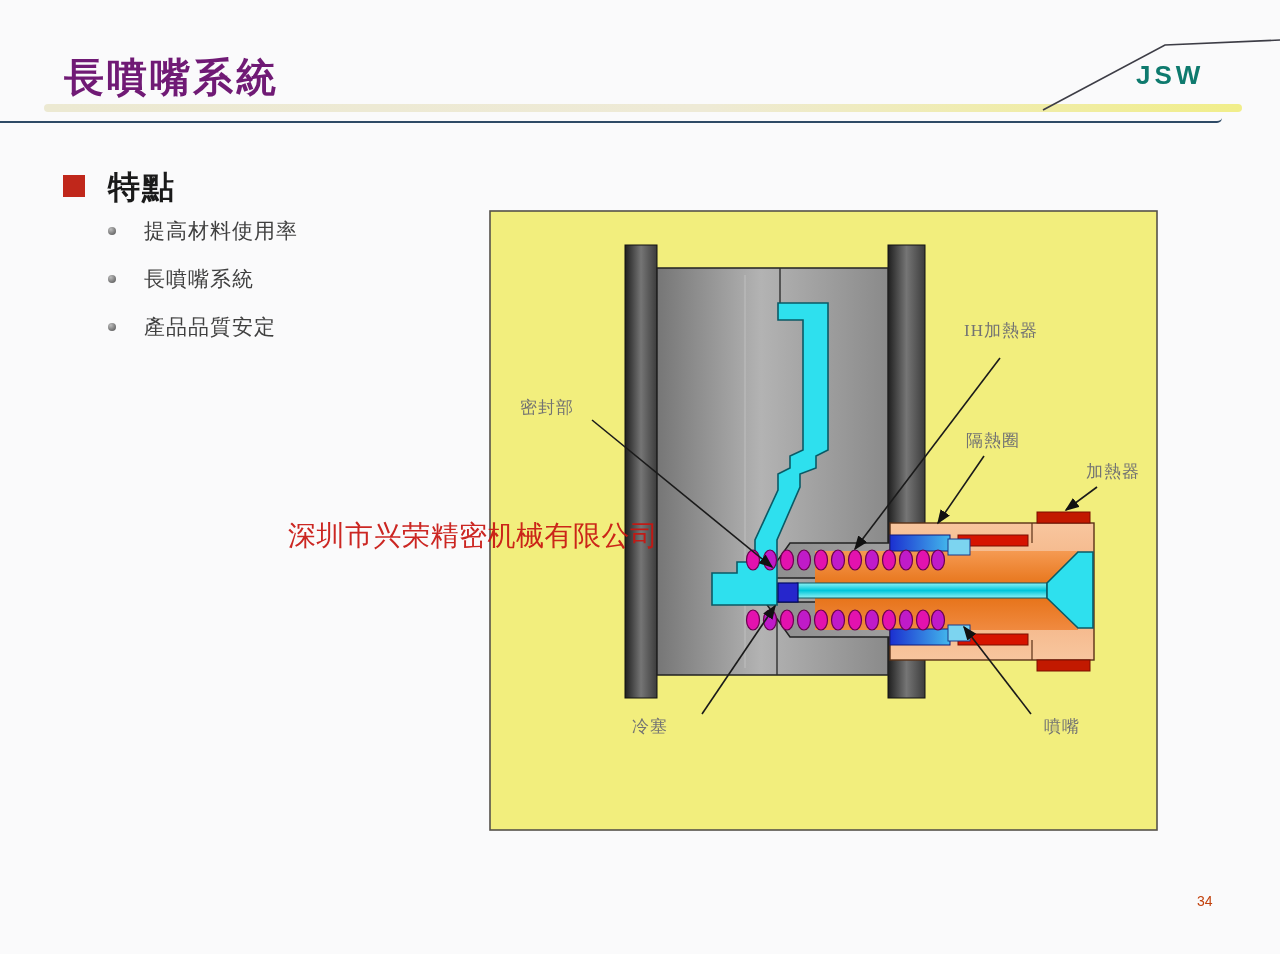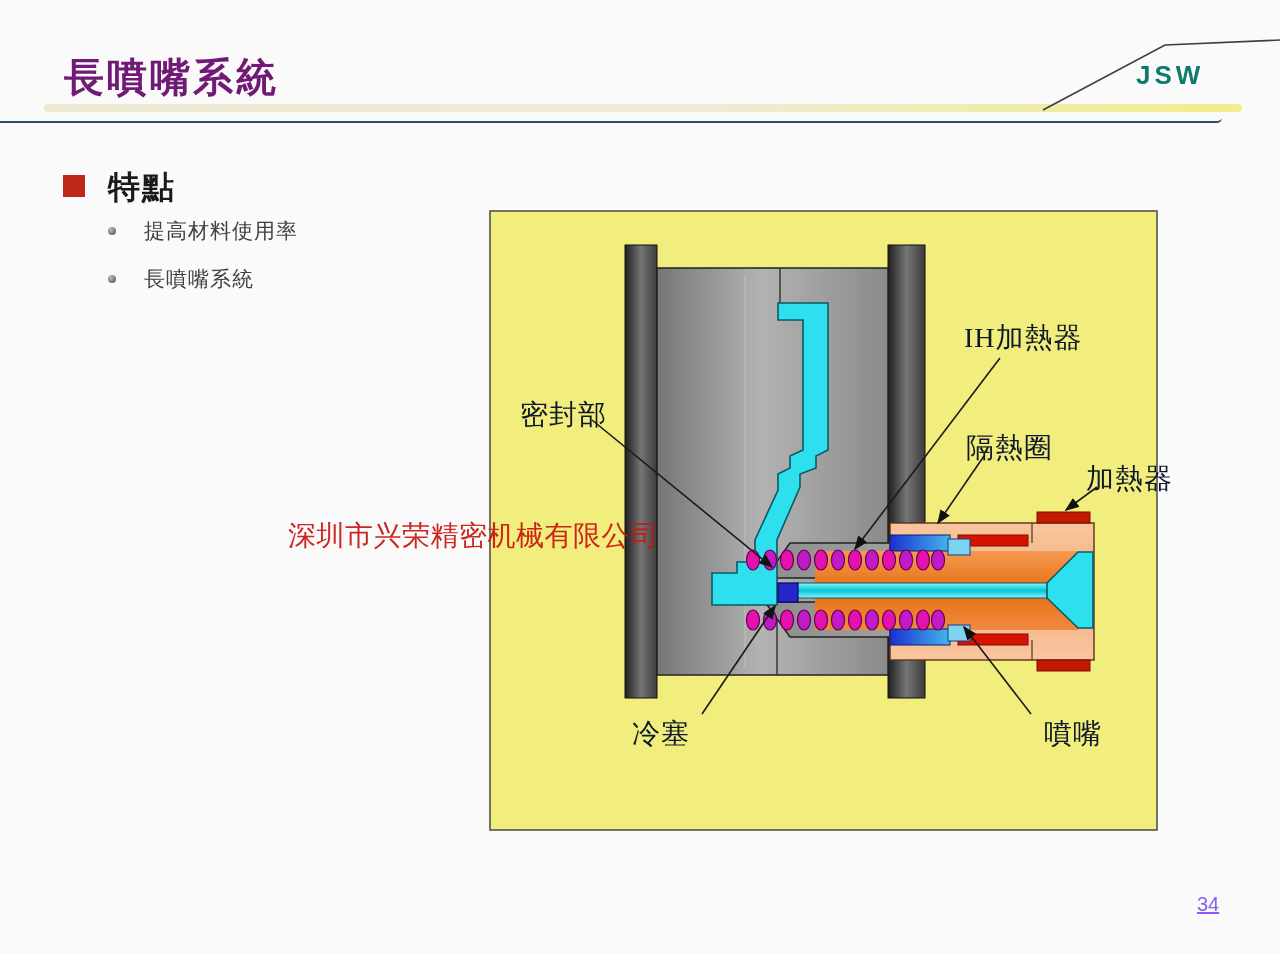--- a/index.html
+++ b/index.html
@@ -47,28 +47,28 @@
   
   .watermark{
     left:288px;top:517px;font-size:28px;letter-spacing:0.5px;white-space:nowrap;
     color:var(--watermark-red,#c81510);z-index:30;opacity:.92;
   }
 
   
   .diagram{left:490px;top:211px;width:667px;height:619px;margin:0;overflow:visible;z-index:10;}
   .diagram svg{position:absolute;left:0;top:0;overflow:visible;}
   .lbl{
-    position:absolute;font-size:28px;color:#0f172a;white-space:nowrap;letter-spacing:1px;
+    position:absolute;font-size:17px;color:#737373;white-space:nowrap;letter-spacing:1px;
     font-family:"Liberation Serif","DejaVu Serif",serif;
   }
   .caption{
     position:absolute;left:210px;top:572px;font-size:24px;letter-spacing:2px;color:#151515;
     white-space:nowrap;font-family:"Liberation Serif","DejaVu Serif",serif;
   }
-  .page-num{left:1197px;top:893px;font-size:20px;color:#8b5cf6;text-decoration:underline;}
+  .page-num{left:1197px;top:893px;font-size:14px;color:#c2410c;}
 
   
   .f-yellow{fill:var(--box-yellow,#f2ee7d);stroke:#55524a;stroke-width:1.6;}
   .f-cyan{fill:var(--mold-cyan,#2ee0ee);stroke:#0a5a66;stroke-width:1.6;}
   .f-plug{fill:var(--plug-blue,#2626cc);stroke:#000a66;stroke-width:1.2;}
   .f-red{fill:var(--heater-red,#d61300);stroke:#7a0e00;stroke-width:1;}
   .f-cap{fill:var(--heater-cap-red,#c21900);stroke:#7a0e00;stroke-width:1;}
   .arrow{stroke:#1a1a1a;stroke-width:1.6;fill:none;}
   .seam{stroke:#2f2f2f;stroke-width:1.4;}
   g.coil ellipse{stroke:#6b0050;stroke-width:1.2;}
@@ -84,20 +84,21 @@
 <svg class="abs header-svg" viewBox="0 0 1280 140">
   <polyline points="1043,110 1165,45 1280,40" fill="none" stroke="#3d3d46" stroke-width="1.6"></polyline>
 </svg>
 <div class="abs jsw">JSW</div>
 
 <div class="abs red-square"></div>
 <div class="abs feat-head">特點</div>
 <ul class="abs feat-list">
   <li>提高材料使用率</li>
   <li>長噴嘴系統</li>
+  <li>產品品質安定</li>
 </ul>
 
 <div class="abs watermark">深圳市兴荣精密机械有限公司</div>
 
 <figure class="abs diagram">
   <svg width="667" height="619" viewBox="490 211 667 619">
     <defs>
       <linearGradient id="gradBar" x1="0" y1="0" x2="1" y2="0">
         <stop offset="0" stop-color="#1f1f1f"></stop>
           <stop offset=".5" stop-color="#757575"></stop>

